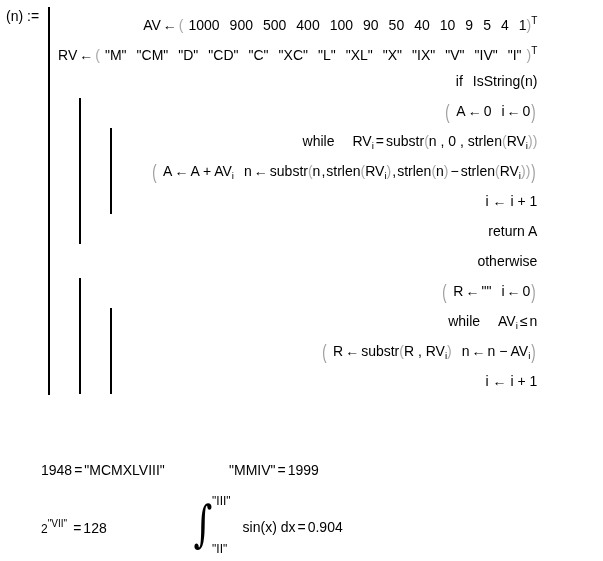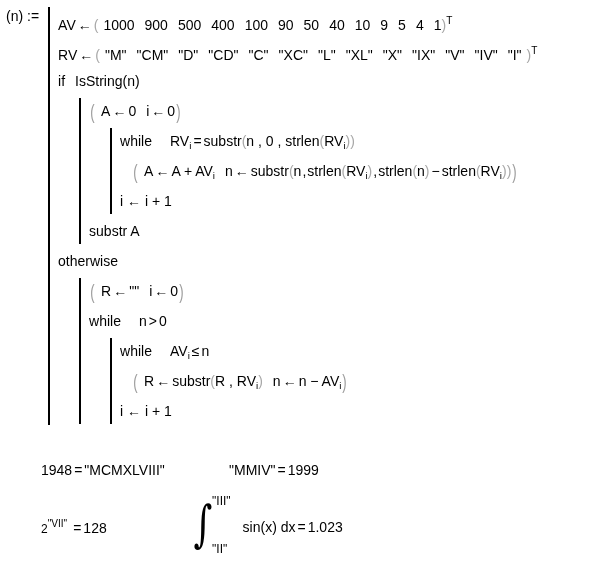--- a/index.html
+++ b/index.html
@@ -71,20 +71,21 @@
     left: 0; top: 1px; bottom: 1px;
     width: 2px;
     background: #000;
   }
 
   .line {
     height: 30px;
     line-height: 30px;
     white-space: nowrap;
     font-size: 14px;
+    text-align: right;
   }
 
   
   .block {
     position: relative;
     margin-left: 21px;
     padding-left: 10px;
   }
   .block::before {
     content: "";
@@ -166,37 +167,34 @@
           <div class="line math" style="padding-left:12px;">
             <span class="paren-l">(</span><span class="gap-s"></span><span>A</span><span class="op">←</span><span>A + AV</span><span class="sub">i</span><span class="gap"></span><span>n</span><span class="op">←</span><span>substr</span><span class="pg">(</span><span>n</span><span class="thin">,</span><span>strlen</span><span class="pg">(</span><span>RV</span><span class="sub">i</span><span class="pg">)</span><span class="thin">,</span><span>strlen</span><span class="pg">(</span><span>n</span><span class="pg">)</span><span class="op">−</span><span>strlen</span><span class="pg">(</span><span>RV</span><span class="sub">i</span><span class="pg">)</span><span class="pg">)</span><span class="paren-r">)</span>
           </div>
 
           <div class="line math">
             <span>i ← i + 1</span>
           </div>
         </div>
 
         <div class="line math">
-          <span>substr  A</span>
+          <span>return  A</span>
         </div>
       </div>
 
       <div class="line math">
         <span>otherwise</span>
       </div>
 
       <div class="block">
 
         <div class="line math">
           <span class="paren-l">(</span><span class="gap-s"></span><span>R</span><span class="op">←</span><span>""</span><span class="gap"></span><span>i</span><span class="op">←</span><span>0</span><span class="paren-r">)</span>
         </div>
 
-        <div class="line math">
-          <span>while</span><span class="gap-l"></span><span>n</span><span class="op">&gt;</span><span>0</span>
-        </div>
 
         <div class="block">
 
           <div class="line math">
             <span>while</span><span class="gap-l"></span><span>AV</span><span class="sub">i</span><span class="op">≤</span><span>n</span>
           </div>
 
           <div class="line math" style="padding-left:12px;">
             <span class="paren-l">(</span><span class="gap-s"></span><span>R</span><span class="op">←</span><span>substr</span><span class="pg">(</span><span>R , RV</span><span class="sub">i</span><span class="pg">)</span><span class="gap"></span><span>n</span><span class="op">←</span><span>n − AV</span><span class="sub">i</span><span class="paren-r">)</span>
           </div>
@@ -225,16 +223,16 @@
 </div>
 
 <div class="result math" id="res-int">
   <span class="integral">
     <span class="int-glyph">∫</span>
     <span class="int-limits">
       <span>"III"</span>
       <span>"II"</span>
     </span>
     <span class="int-body">
-      <span>sin(x) dx</span><span class="op">=</span><span>1.023</span>
+      <span>sin(x) dx</span><span class="op">=</span><span>0.904</span>
     </span>
   </span>
 </div>
 
 </body></html>

